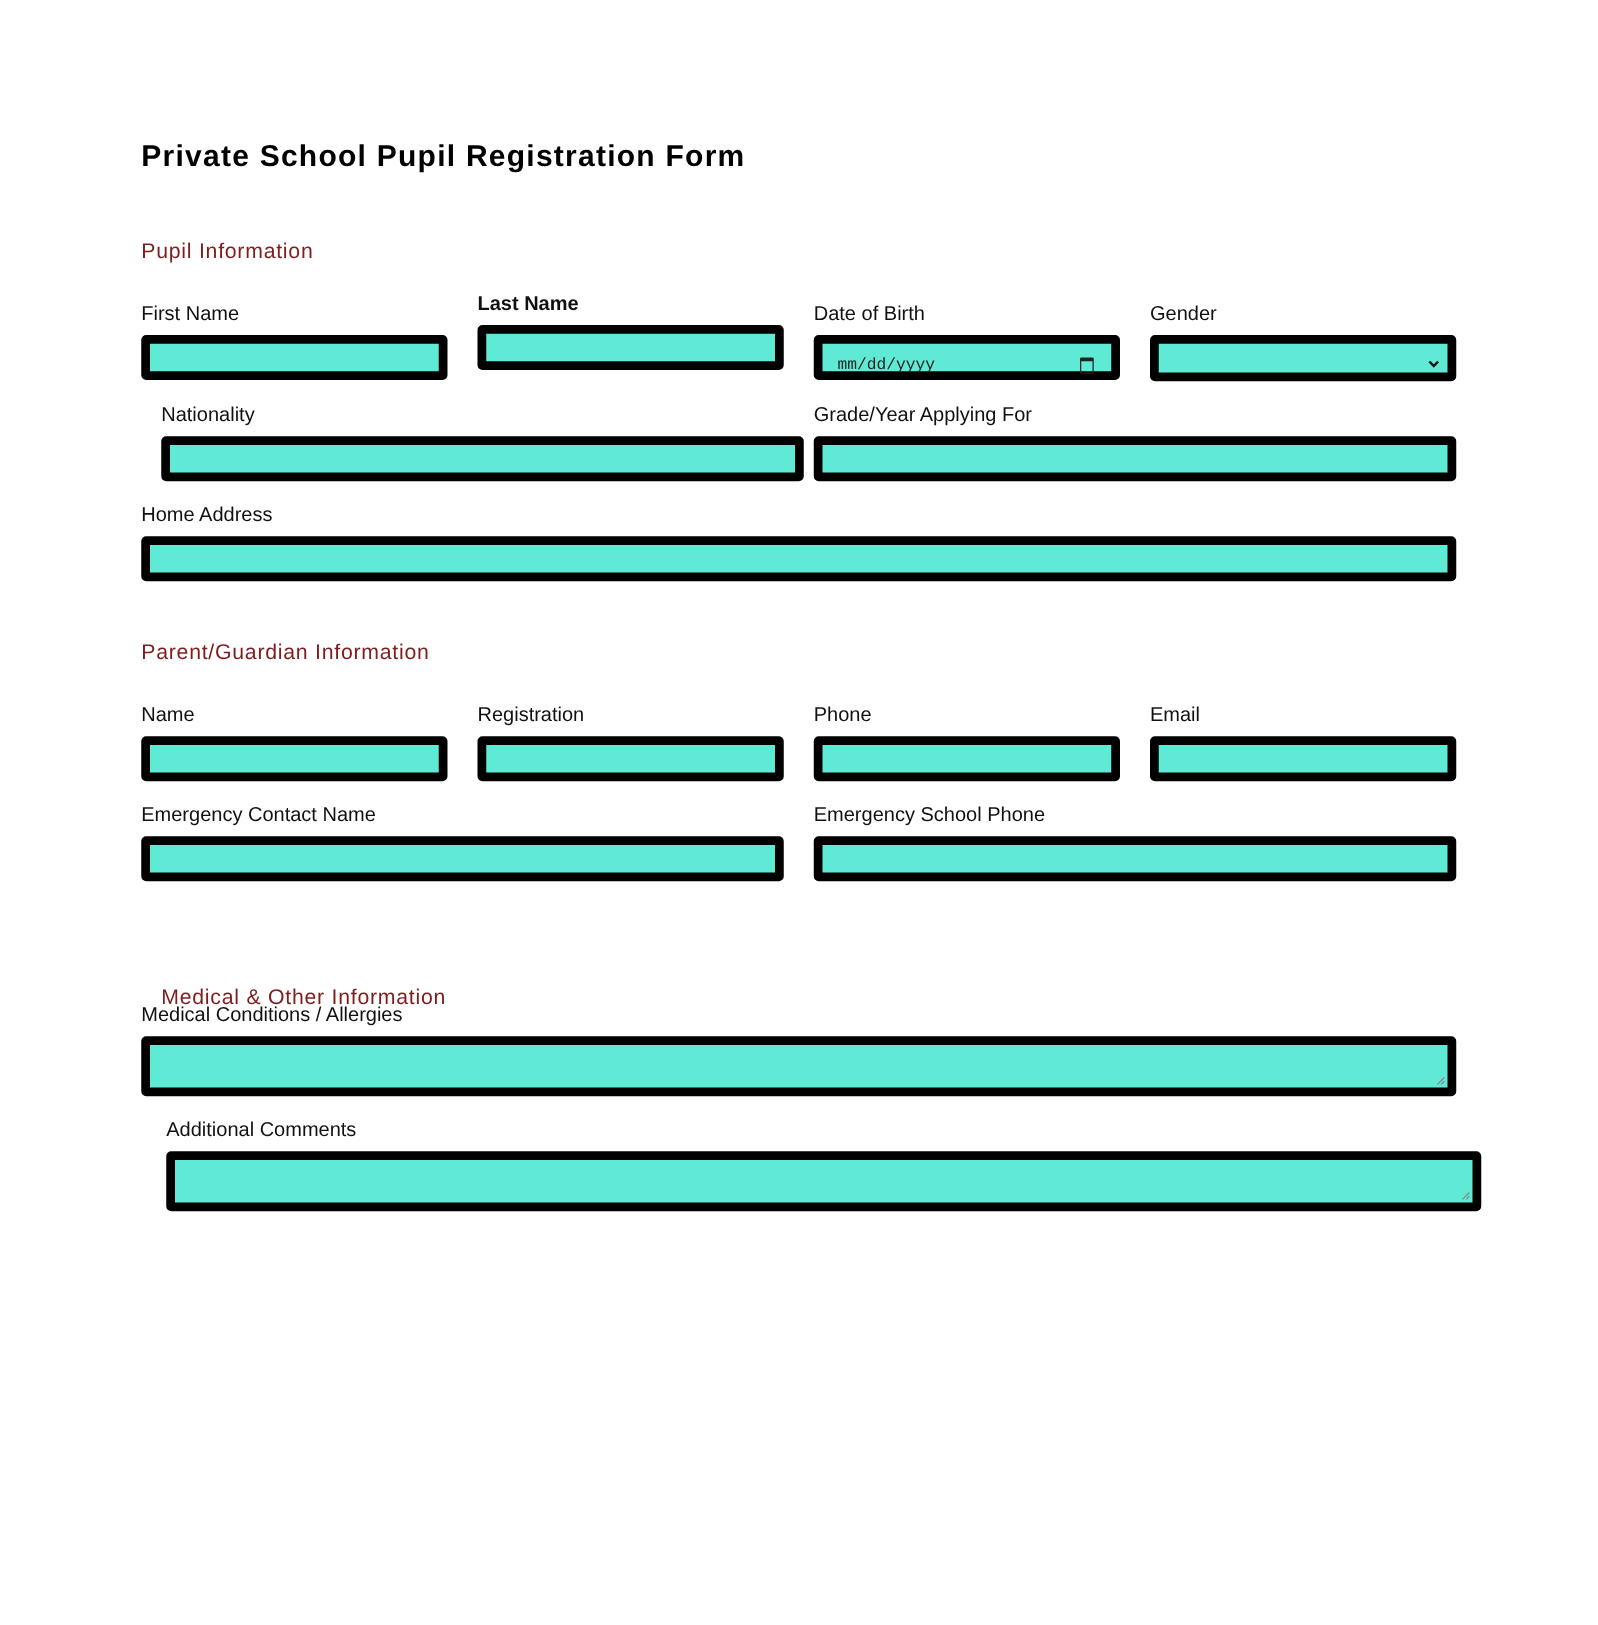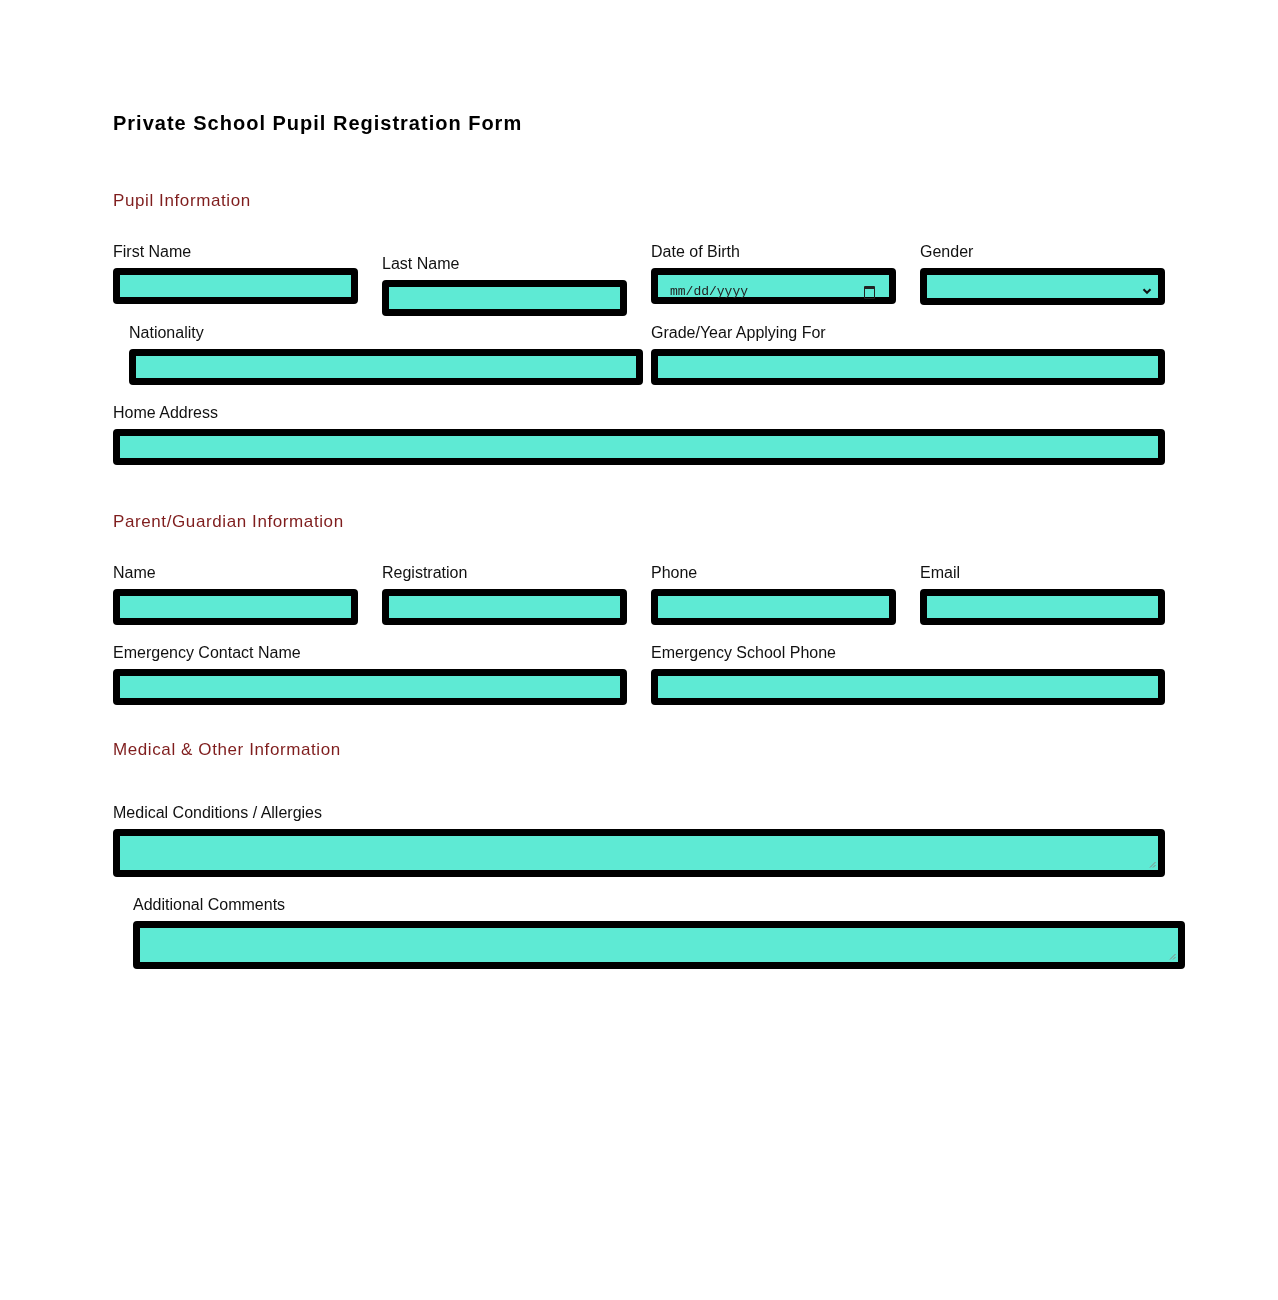--- a/index.html
+++ b/index.html
@@ -3,21 +3,21 @@
 <meta charset="utf-8">
 <style>
   html, body { margin: 0; padding: 0; background: #ffffff; }
   body {
     width: 1278px; height: 1300px; position: relative;
     font-family: "Liberation Sans", sans-serif; color: #111;
   }
   .container { position: absolute; left: 113px; top: 0; width: 1052px; }
   h1 {
     position: absolute; top: 112px; left: 0; margin: 0;
-    font-size: 20px; font-weight: bold; letter-spacing: 1px; color: #000;
+    font-size: 24px; font-weight: bold; letter-spacing: 1px; color: #000;
     white-space: nowrap;
   }
   .section-title {
     position: absolute; left: 0; margin: 0;
     font-size: 17px; font-weight: normal; letter-spacing: 0.6px; color: #7f1d1d;
     white-space: nowrap;
   }
   .field { position: absolute; }
   .field label {
     display: block; font-size: 16px; color: #111; height: 20px; line-height: 20px;
@@ -49,21 +49,21 @@
 
 <div class="container">
   <h1>Private School Pupil Registration Form</h1>
 
   <h2 class="section-title" style="top:191px;">Pupil Information</h2>
 
   <div class="field" style="left:0;top:242px;width:245px;">
     <label>First Name</label>
     <div class="inp" style="top:26px;"></div>
   </div>
-  <div class="field" style="left:269px;top:254px;width:245px;">
+  <div class="field" style="left:269px;top:234px;width:245px;font-weight:bold;">
     <label>Last Name</label>
     <div class="inp" style="top:26px;"></div>
   </div>
   <div class="field" style="left:538px;top:242px;width:245px;">
     <label>Date of Birth</label>
     <div class="inp" style="top:26px;">
       <span class="date-text">mm/dd/yyyy</span>
       <span class="cal-icon"></span>
     </div>
   </div>
@@ -111,21 +111,21 @@
 
   <div class="field" style="left:0;top:643px;width:514px;">
     <label>Emergency Contact Name</label>
     <div class="inp" style="top:26px;"></div>
   </div>
   <div class="field" style="left:538px;top:643px;width:514px;">
     <label>Emergency School Phone</label>
     <div class="inp" style="top:26px;"></div>
   </div>
 
-  <h2 class="section-title" style="top:740px;">Medical &amp; Other Information</h2>
+  <h2 class="section-title" style="top:788px;margin-left:16px;">Medical &amp; Other Information</h2>
 
   <div class="field" style="left:0;top:803px;width:1052px;">
     <label>Medical Conditions / Allergies</label>
     <div class="inp ta" style="top:26px;">
       <svg class="resize-icon" viewBox="0 0 7 7">
           <path d="M6.5 1 L1 6.5 M6.5 4 L4 6.5" stroke="#888" stroke-width="1"></path>
         </svg>
     </div>
   </div>
 

